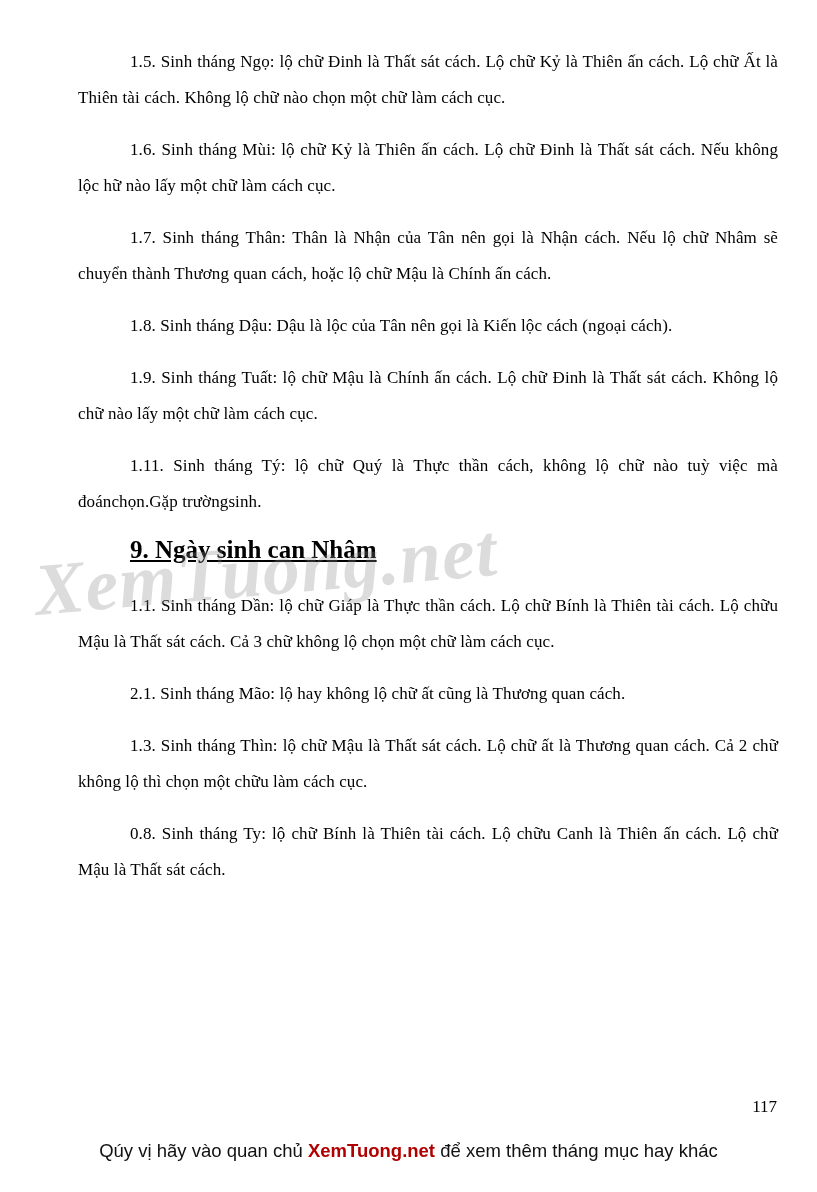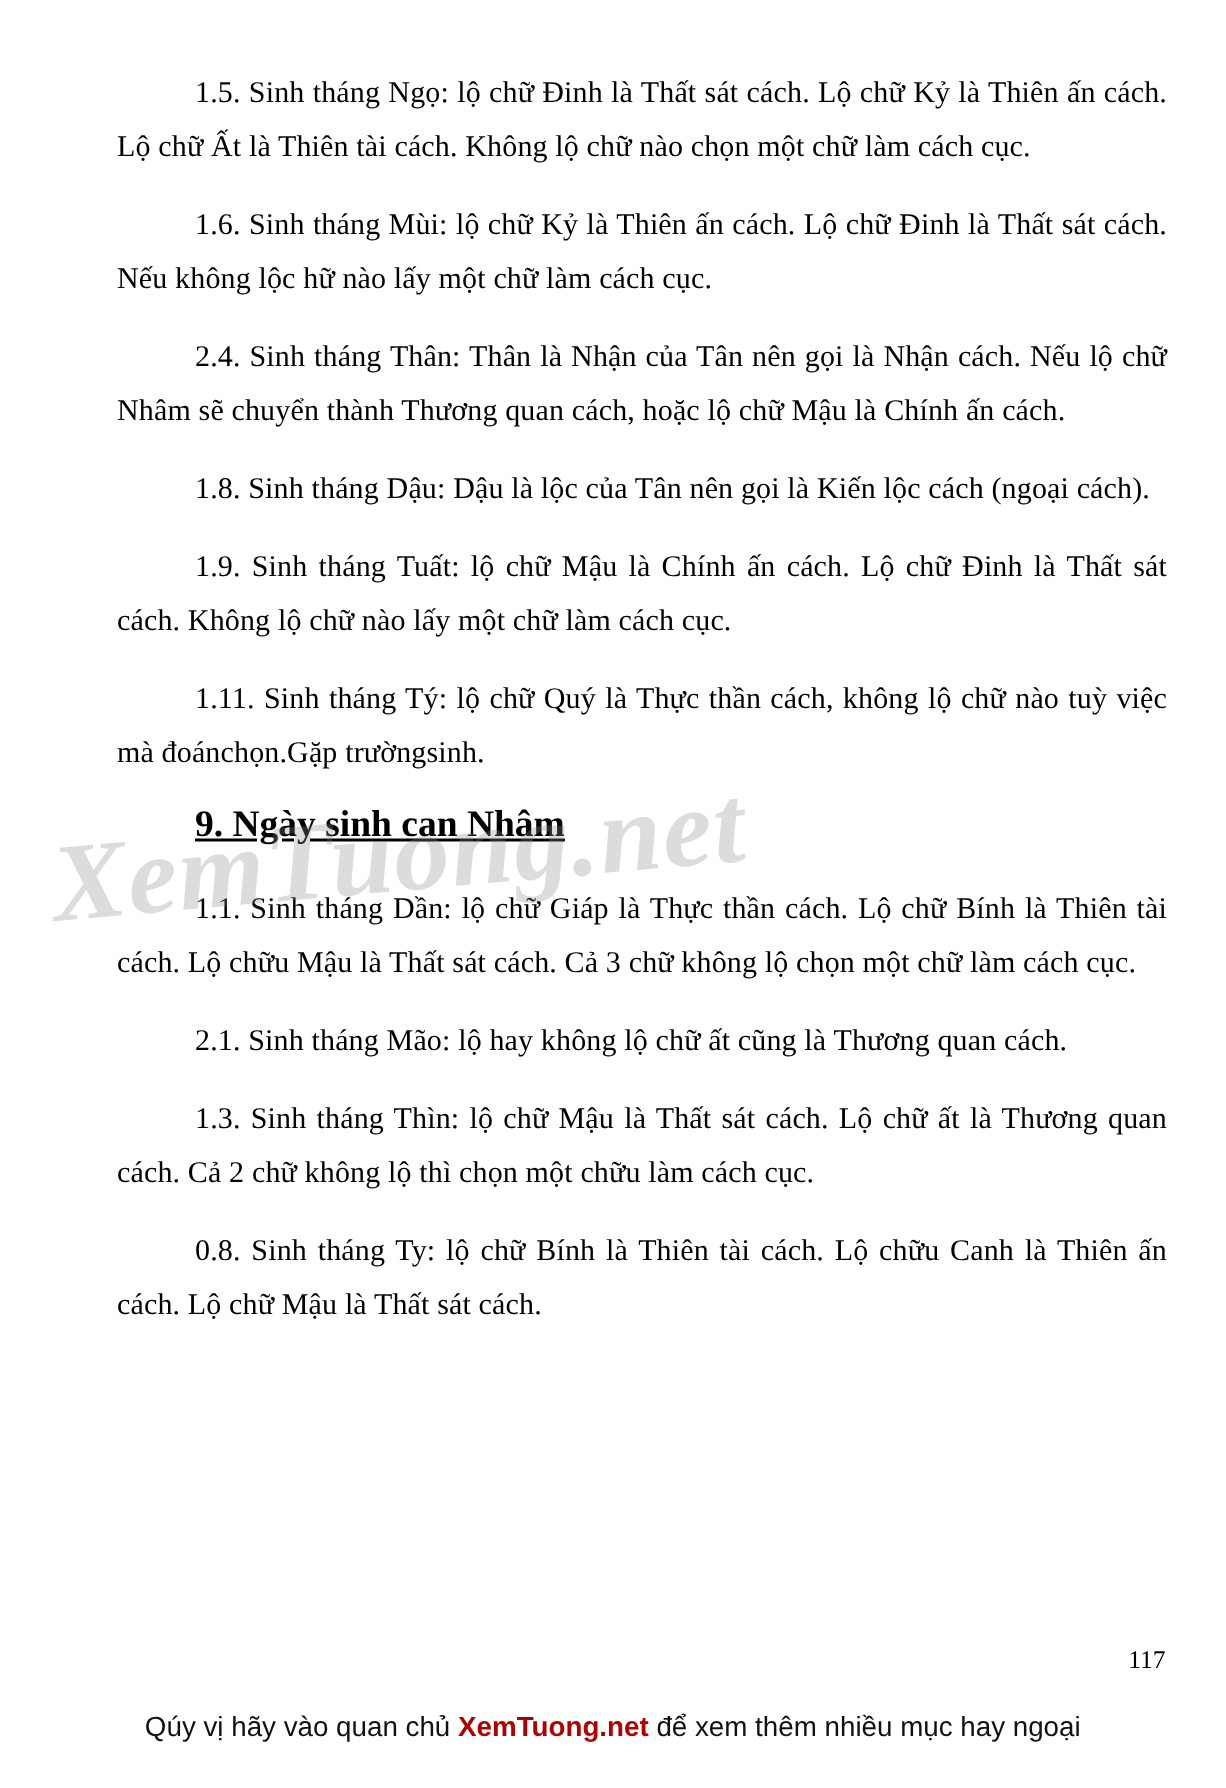--- a/index.html
+++ b/index.html
@@ -22,21 +22,21 @@
     height: 1192px;
   }
   .content {
     position: absolute;
     left: 78px;
     top: 44px;
     width: 700px;
   }
   p.para {
     margin: 0 0 0 0;
-    font-size: 20px;
+    font-size: 17px;
     line-height: 36px;
     text-align: justify;
     text-indent: 52px;
     font-family: "Liberation Serif", serif;
     letter-spacing: 0.1px;
   }
   p.para + p.para {
     margin-top: 16px;
   }
   h2.heading {
@@ -97,36 +97,36 @@
   }
 </style>
 </head>
 <body>
 
 <div class="page">
 
   <div class="content">
     <p class="para">1.5. Sinh tháng Ngọ: lộ chữ Đinh là Thất sát cách. Lộ chữ Kỷ là Thiên ấn cách. Lộ chữ Ất là Thiên tài cách. Không lộ chữ nào chọn một chữ làm cách cục.</p>
     <p class="para">1.6. Sinh tháng Mùi: lộ chữ Kỷ là Thiên ấn cách. Lộ chữ Đinh là Thất sát cách. Nếu không lộc hữ nào lấy một chữ làm cách cục.</p>
-    <p class="para">2.4. Sinh tháng Thân: Thân là Nhận của Tân nên gọi là Nhận cách. Nếu lộ chữ Nhâm sẽ chuyển thành Thương quan cách, hoặc lộ chữ Mậu là Chính ấn cách.</p>
+    <p class="para">1.7. Sinh tháng Thân: Thân là Nhận của Tân nên gọi là Nhận cách. Nếu lộ chữ Nhâm sẽ chuyển thành Thương quan cách, hoặc lộ chữ Mậu là Chính ấn cách.</p>
     <p class="para">1.8. Sinh tháng Dậu: Dậu là lộc của Tân nên gọi là Kiến lộc cách (ngoại cách).</p>
     <p class="para">1.9. Sinh tháng Tuất: lộ chữ Mậu là Chính ấn cách. Lộ chữ Đinh là Thất sát cách. Không lộ chữ nào lấy một chữ làm cách cục.</p>
     <p class="para">1.11. Sinh tháng Tý: lộ chữ Quý là Thực thần cách, không lộ chữ nào tuỳ việc mà đoánchọn.Gặp trườngsinh.</p>
 
     <h2 class="heading">9. Ngày sinh can Nhâm</h2>
 
     <p class="para">1.1. Sinh tháng Dần: lộ chữ Giáp là Thực thần cách. Lộ chữ Bính là Thiên tài cách. Lộ chữu Mậu là Thất sát cách. Cả 3 chữ không lộ chọn một chữ làm cách cục.</p>
     <p class="para">2.1. Sinh tháng Mão: lộ hay không lộ chữ ất cũng là Thương quan cách.</p>
     <p class="para">1.3. Sinh tháng Thìn: lộ chữ Mậu là Thất sát cách. Lộ chữ ất là Thương quan cách. Cả 2 chữ không lộ thì chọn một chữu làm cách cục.</p>
     <p class="para">0.8. Sinh tháng Ty: lộ chữ Bính là Thiên tài cách. Lộ chữu Canh là Thiên ấn cách. Lộ chữ Mậu là Thất sát cách.</p>
   </div>
 
   <div class="watermark">XemTuong.net</div>
 
   <div class="page-number">117</div>
 
   <div class="footer-line"></div>
 
   <div class="footer">
-    <span>Qúy vị hãy vào quan chủ </span><span class="brand">XemTuong.net</span><span> để xem thêm nhiều mục hay ngoại</span>
+    <span>Qúy vị hãy vào quan chủ </span><span class="brand">XemTuong.net</span><span> để xem thêm tháng mục hay khác</span>
   </div>
 
 </div>
 
 </body></html>

